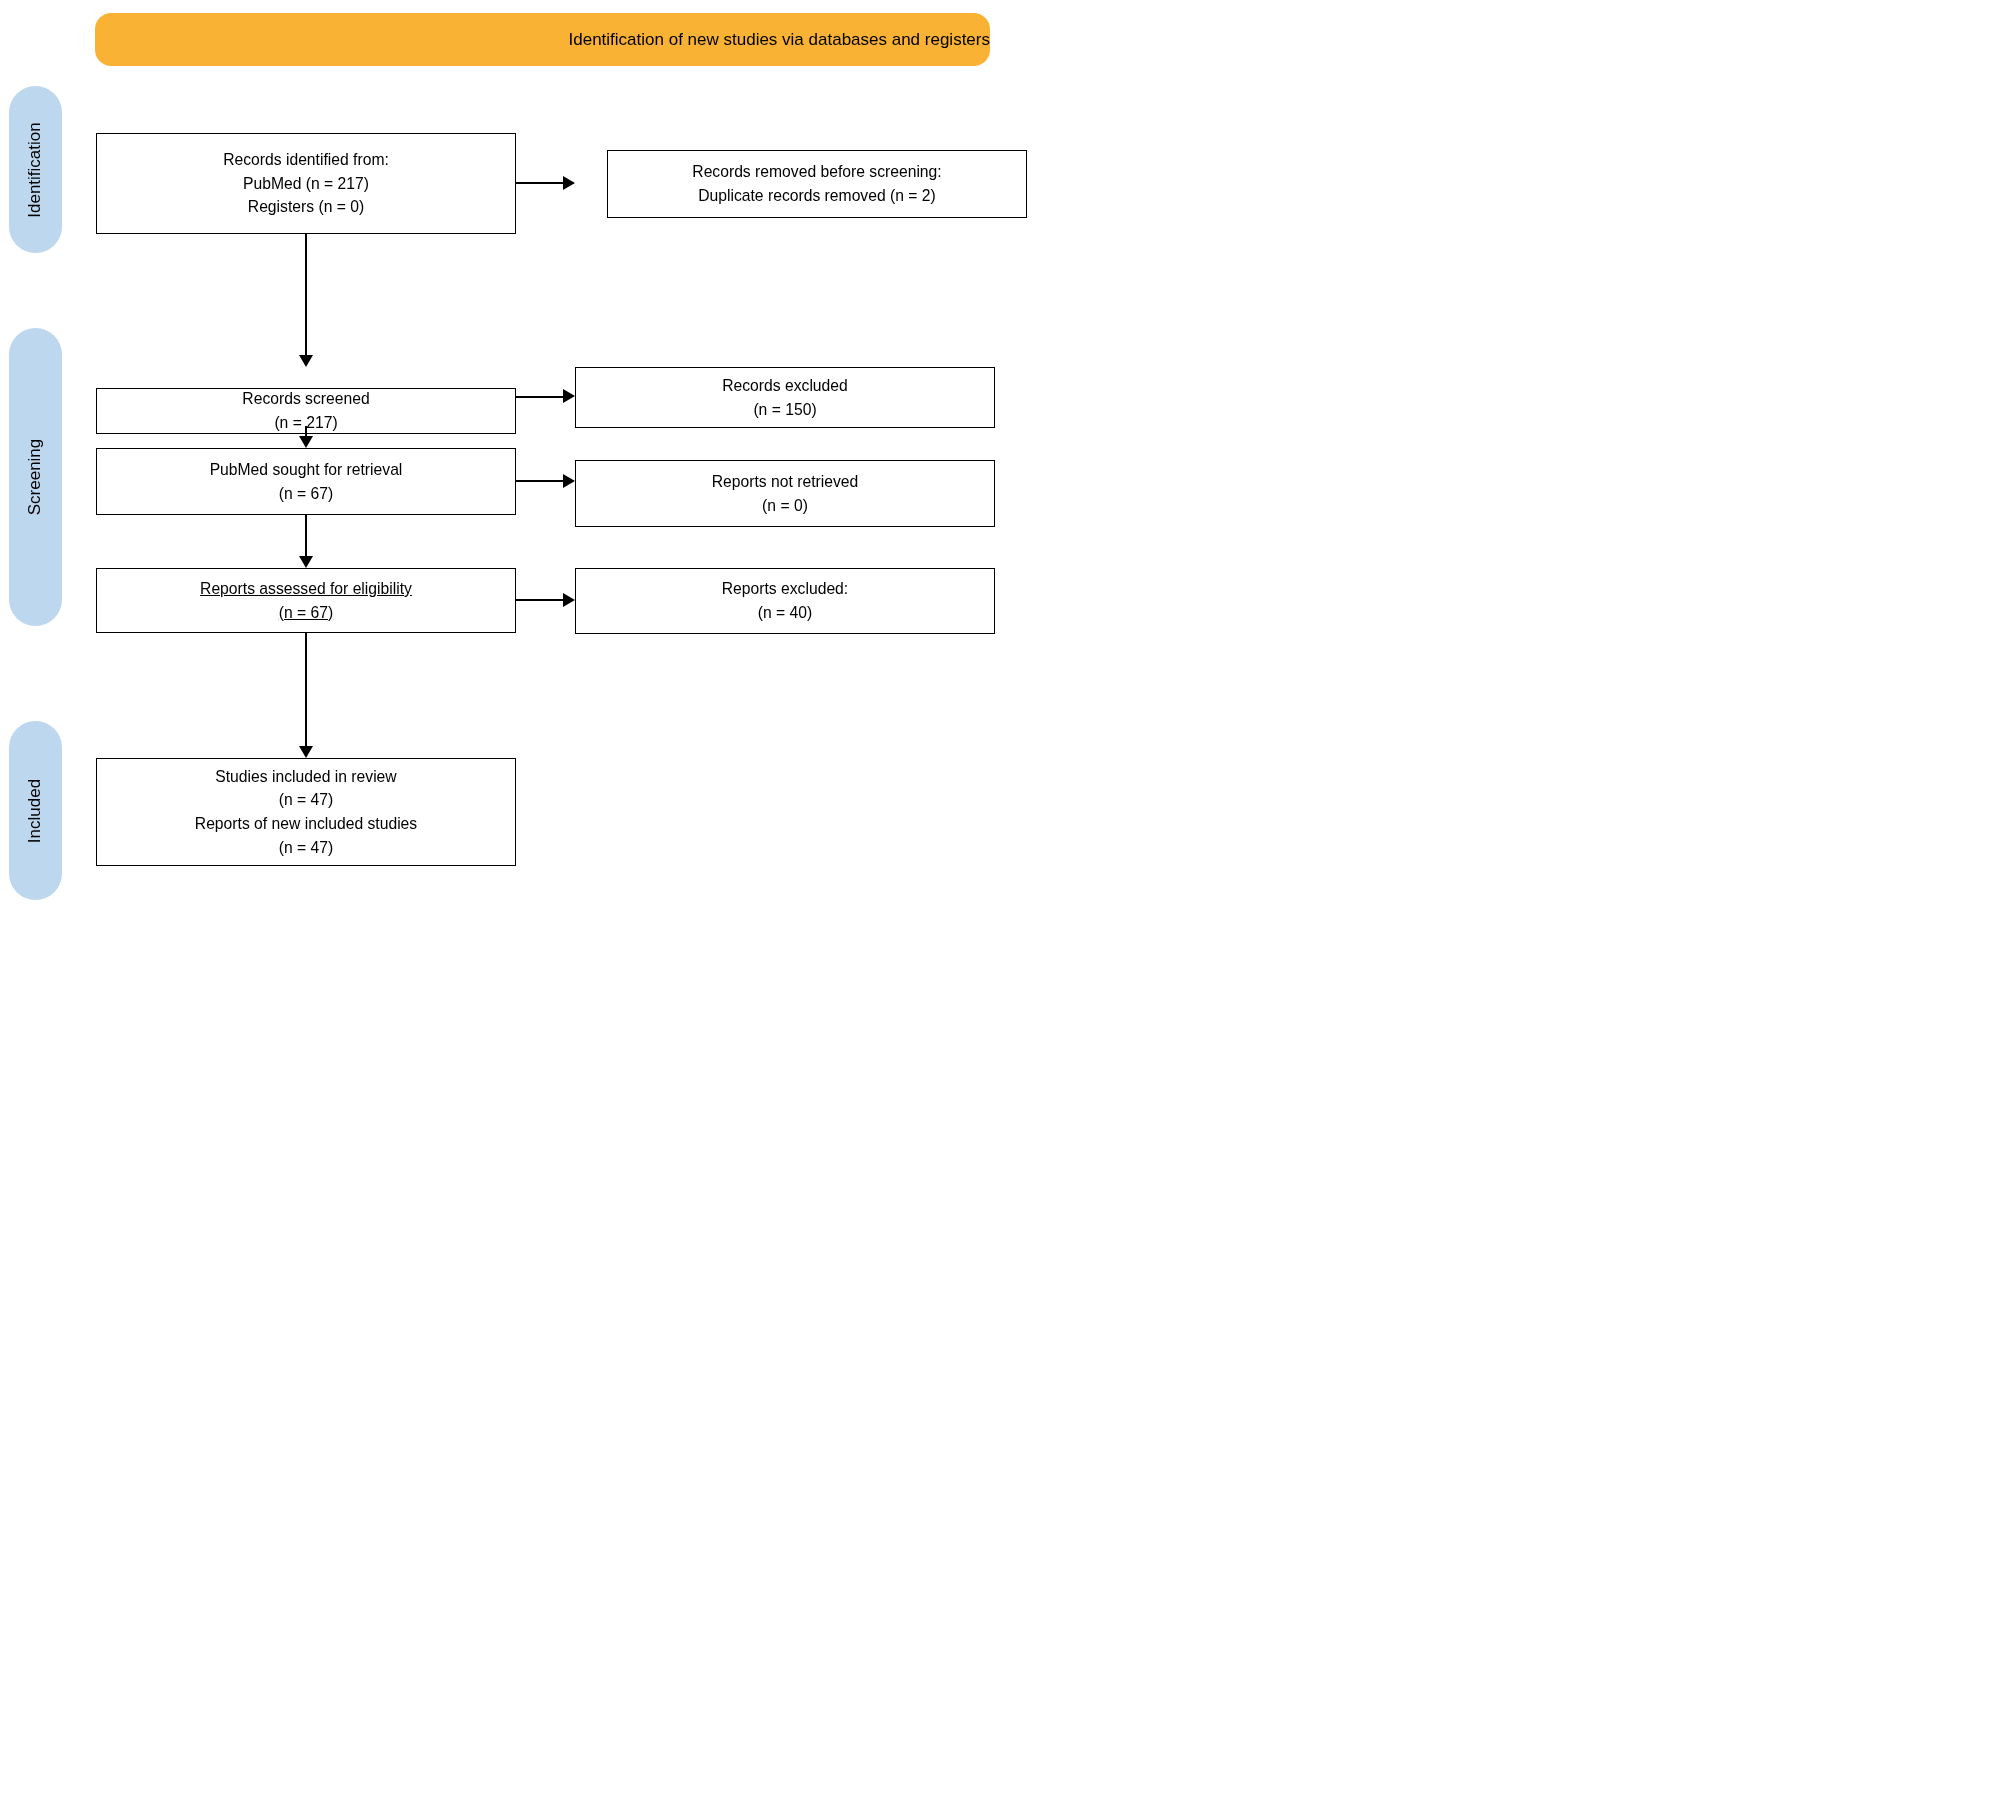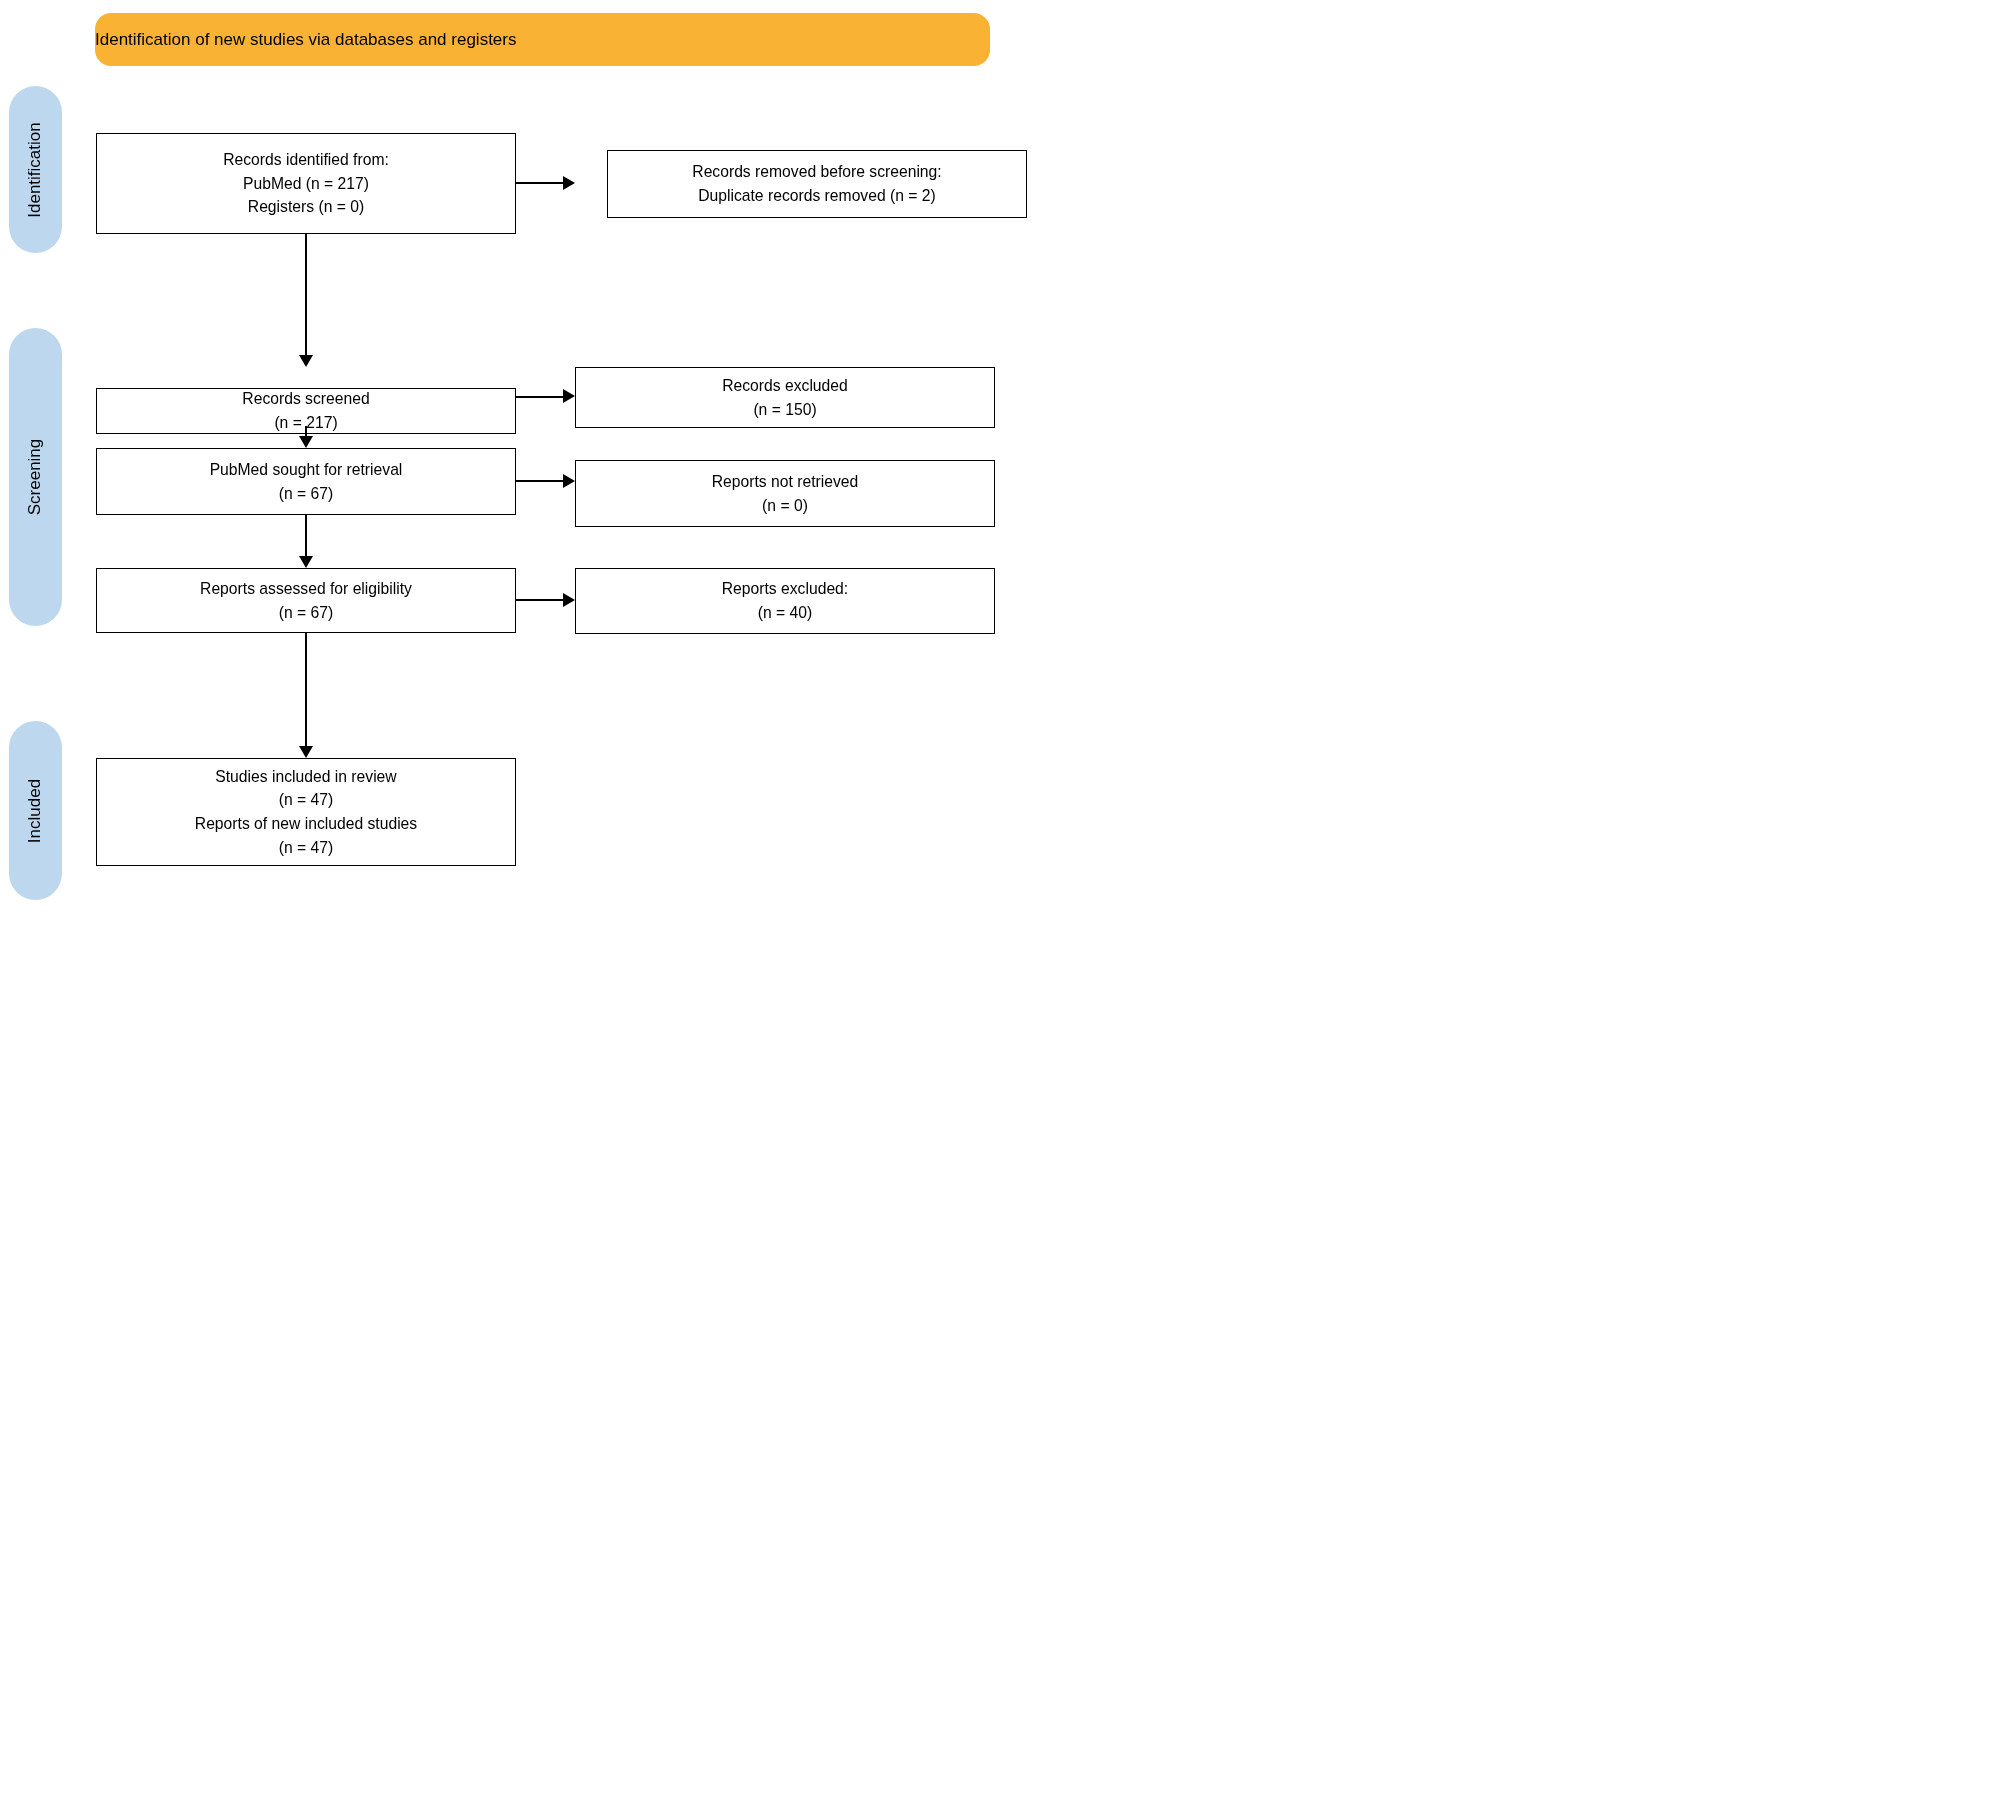--- a/index.html
+++ b/index.html
@@ -13,21 +13,21 @@
     position:relative;
     width:1008px;height:908px;
     background:var(--paper);
     font-family:"Liberation Sans", sans-serif;
     color:var(--ink);
   }
   .banner{
     position:absolute;left:95px;top:13px;width:895px;height:53px;
     background:var(--banner);
     border-radius:16.3px;
-    display:flex;align-items:center;justify-content:flex-start;
+    display:flex;align-items:center;justify-content:flex-end;
     font-size:17px;
   }
   .pill{
     position:absolute;left:8.7px;width:53px;
     background:var(--pill);
     border-radius:26.5px;
     display:flex;align-items:center;justify-content:center;
   }
   .pill-label{
     transform:rotate(-90deg);
@@ -49,21 +49,21 @@
   }
   .box .ln{display:block;}
   .col-left{left:96px;width:420px;}
   .col-right{left:575px;width:420px;}
   .b1{top:133px;height:101px;}
   .r1{top:150px;height:68px;margin-left:32px;}
   .b2{top:356px;height:46px;margin-top:32px;}
   .r2{top:367px;height:61px;}
   .b3{top:448px;height:67px;}
   .r3{top:448px;height:67px;margin-top:12px;}
-  .b4{top:568px;height:65px;}
+  .b4{top:568px;height:65px;text-decoration:underline;}
   .r4{top:568px;height:66px;}
   .b5{top:758px;height:108px;}
   .hline{position:absolute;height:1.6px;background:var(--ink);}
   .vline{position:absolute;width:1.6px;background:var(--ink);}
   .head-right{
     position:absolute;width:0;height:0;
     border-top:7px solid transparent;
     border-bottom:7px solid transparent;
     border-left:12px solid var(--ink);
   }

